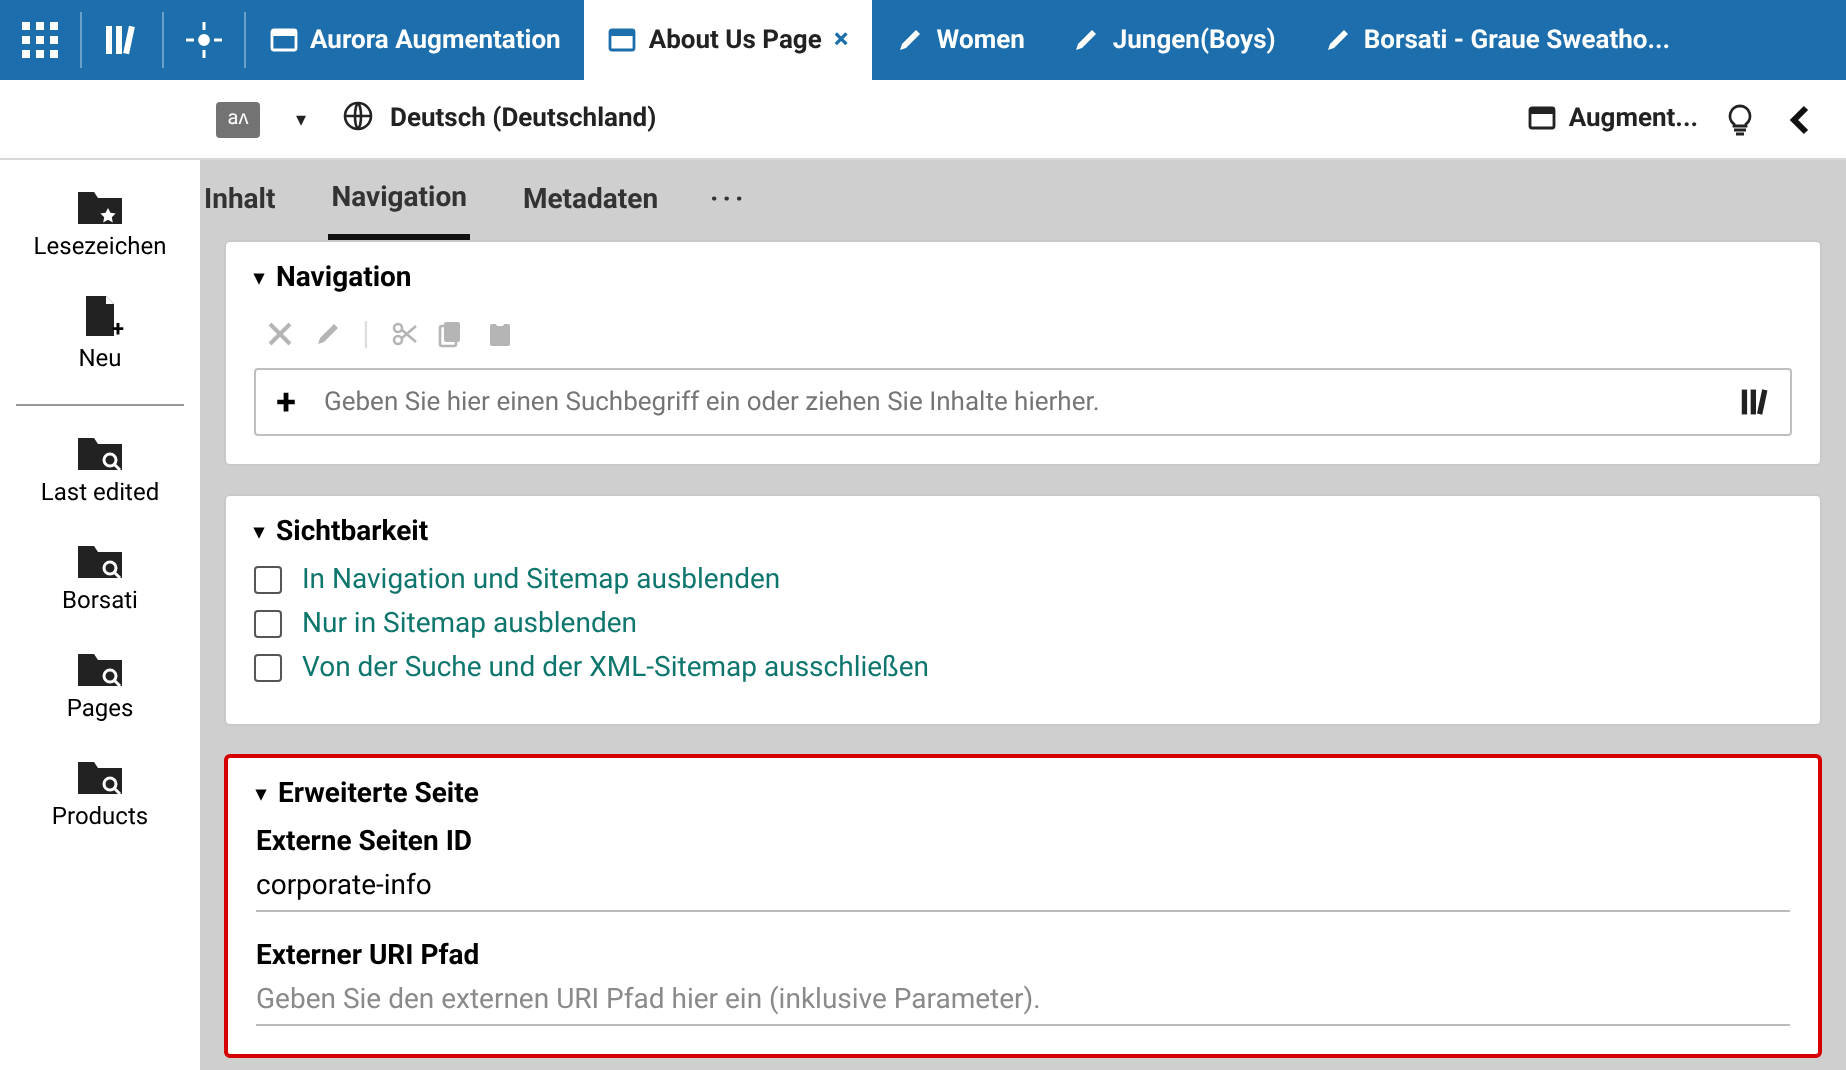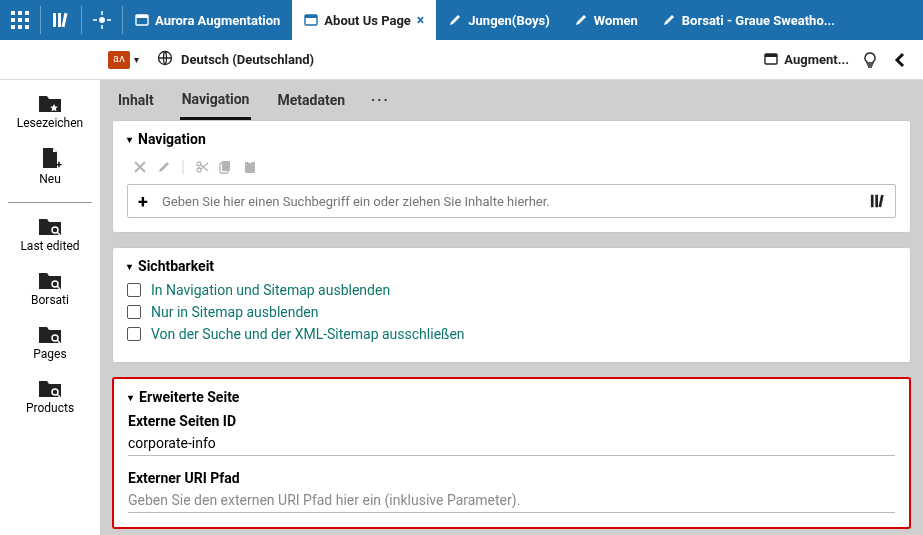--- a/index.html
+++ b/index.html
@@ -9,35 +9,35 @@
 .topbar .iconbtn { width: 40px; height: 40px; display: flex; align-items: center; justify-content: center; cursor: pointer; }
 .topbar .sep { width: 1px; height: 28px; background: rgba(255,255,255,.35); }
 .tab { height: 40px; display: flex; align-items: center; padding: 12px 12px; cursor: pointer; white-space: nowrap; }
 .tab .ticon { margin-right: 6px; display: flex; }
 .tab.active { background: #fff; color: #222; font-weight: 700; }
 .tab .close { margin-left: 6px; font-size: 14px; line-height: 1; }
 .tab.active .close { color: #1c6eac; }
 .tab:not(.active) { font-weight: 700; }
 
 .subbar { height: 40px; display: flex; align-items: center; border-bottom: 1px solid #d9d9d9; padding-left: 108px; padding-right: 8px; font-size: 13px; color: #222; }
-.subbar .lang-icon { width: 22px; height: 18px; background: #c2410c; border-radius: 2px; display: flex; align-items: center; justify-content: center; color: #fff; font-size: 10px; margin-right: 4px; font-family: Liberation Mono, monospace; }
+.subbar .lang-icon { width: 22px; height: 18px; background: #737373; border-radius: 2px; display: flex; align-items: center; justify-content: center; color: #fff; font-size: 10px; margin-right: 18px; }
 .subbar .caret { margin-right: 18px; font-size: 10px; }
 .subbar .globe { margin-right: 8px; }
 .subbar .spacer { flex: 1; }
 .subbar .rightbtn { display: flex; padding: 0 6px; cursor: pointer; font-weight: 700; }
 
 .body { display: flex; height: calc(535px - 40px - 40px); }
 .sidebar { width: 100px; display: flex; flex-direction: column; align-items: center; padding-top: 12px; font-size: 12px; }
 .sidebar .sitem { display: flex; flex-direction: column; align-items: center; margin-bottom: 16px; cursor: pointer; width: 100%; position: relative; justify-content: center; }
 .sidebar .sitem svg { margin-bottom: 2px; }
 .sidebar hr { width: 84px; border: none; border-top: 1px solid #999; margin: 0 0 12px 0; }
 .sidebar .plus-badge { position: absolute; left: 56px; top: 12px; font-size: 11px; font-weight: 700; }
 
 .main { flex: 1; background: #cfcfcf; display: flex; flex-direction: column; overflow: hidden; position: relative; }
-.tabs2 { display: flex; align-items: center; height: 42px; padding-left: 16px; gap: 24px; font-size: 14px; color: #333; font-weight: 700; }
+.tabs2 { display: flex; align-items: center; height: 42px; gap: 24px; font-size: 14px; color: #333; font-weight: 700; }
 .tabs2 .t2 { padding: 10px 2px; cursor: pointer; }
 .tabs2 .t2.active { border-bottom: 3px solid #111; }
 .tabs2 .more { letter-spacing: 2px; cursor: pointer; }
 
 .panels { padding: 0 12px 12px 12px; overflow-y: auto; }
 .panel { background: #fff; border: 1px solid #c9c9c9; border-radius: 3px; margin-bottom: 14px; padding: 10px 14px 14px 14px; }
 .panel.highlight { border: 2px solid #d60000; }
 .panel-title { display: flex; align-items: center; font-size: 14px; font-weight: 700; margin-bottom: 8px; }
 .panel-title .tri { margin-right: 6px; font-size: 10px; }
 
@@ -108,29 +108,29 @@
       </span>
     <span>About Us Page</span>
     <span class="close">×</span>
   </div>
   <div class="tab">
     <span class="ticon">
         <svg width="14" height="14" viewBox="0 0 14 14" fill="#fff">
           <path d="M2 12l1-3 7-7 2 2-7 7-3 1z"></path>
         </svg>
       </span>
-    <span>Jungen(Boys)</span>
+    <span>Women</span>
   </div>
   <div class="tab">
     <span class="ticon">
         <svg width="14" height="14" viewBox="0 0 14 14" fill="#fff">
           <path d="M2 12l1-3 7-7 2 2-7 7-3 1z"></path>
         </svg>
       </span>
-    <span>Women</span>
+    <span>Jungen(Boys)</span>
   </div>
   <div class="tab">
     <span class="ticon">
         <svg width="14" height="14" viewBox="0 0 14 14" fill="#fff">
           <path d="M2 12l1-3 7-7 2 2-7 7-3 1z"></path>
         </svg>
       </span>
     <span>Borsati - Graue Sweatho...</span>
   </div>
 </div>

